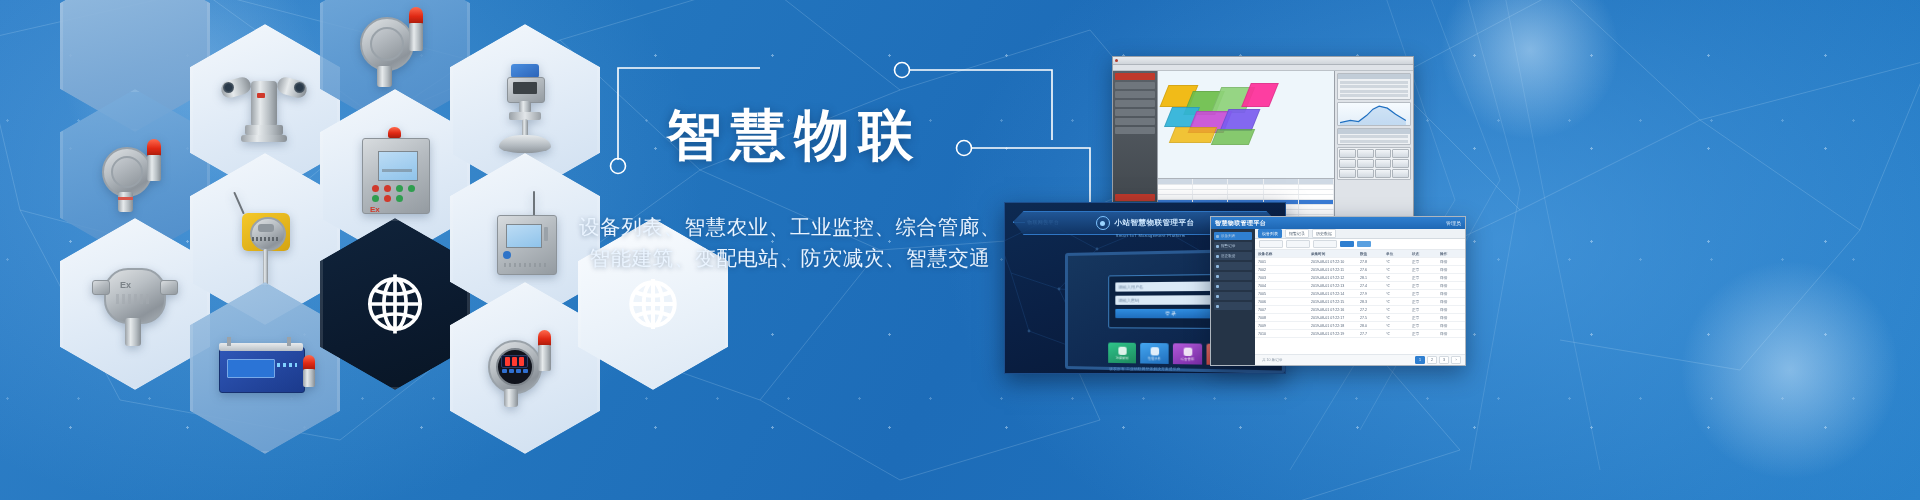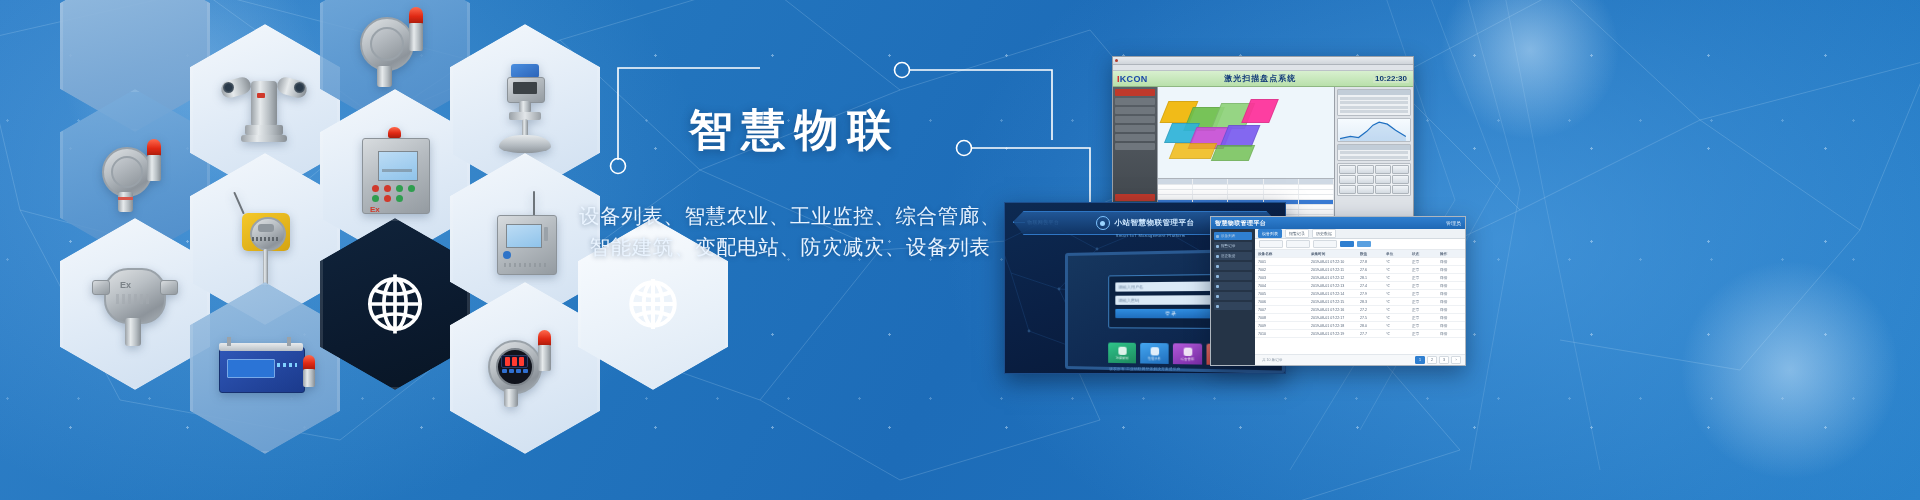--- a/index.html
+++ b/index.html
@@ -64,21 +64,21 @@
   .kb{width:5px;height:4px;background:#2f6fd0;border-radius:1px;}
   .antenna{width:2px;background:#6d747a;border-radius:1px;}
 
   
   .globe{position:relative;z-index:3;}
   .globe svg{display:block;}
 
   
   #textblock{position:absolute;left:575px;top:108px;width:430px;text-align:center;z-index:6;}
   #maintitle{
-    font-size:44px;line-height:1;font-weight:700;color:#ffffff;
+    font-size:55px;line-height:1;font-weight:700;color:#ffffff;
     letter-spacing:9px;text-indent:9px;
     text-shadow:0 2px 10px rgba(8,40,80,.45);
     font-family:"Liberation Sans","DejaVu Sans",sans-serif;
     white-space:nowrap;
   }
   #sublines{margin-top:48px;color:#eaf4ff;}
   .subline{font-size:20.5px;line-height:31px;letter-spacing:.6px;white-space:nowrap;
     text-shadow:0 1px 5px rgba(8,40,80,.4);}
   .subline.lead{font-size:19.5px;}
 
@@ -427,36 +427,29 @@
         <path d="M412 118 L530 118 L530 208"></path>
         <circle cx="404" cy="118" r="7.5"></circle>
       </g>
     </svg>
   </div>
 
   <div id="textblock">
     <div id="maintitle">智慧物联</div>
     <div id="sublines">
       <div class="subline">设备列表、智慧农业、工业监控、综合管廊、</div>
-      <div class="subline">智能建筑、变配电站、防灾减灾、设备列表</div>
+      <div class="subline">智能建筑、变配电站、防灾减灾、智慧交通</div>
     </div>
   </div>
 
   <div id="monitor">
     <div class="win-tb">
       <i class="win-dot"></i>
     </div>
     <div class="win-menu"></div>
-    <div class="mon-head">
-      <div class="brand">
-        <span class="b1">I</span><span class="b2">KCON</span>
-      </div>
-      <div class="mon-title">激光扫描盘点系统</div>
-      <div class="mon-clock">10:22:30</div>
-    </div>
     <div class="mon-body">
       <div class="mon-left">
         <i class="lbl hl"></i>
         <i class="lbl"></i>
         <i class="lbl"></i>
         <i class="lbl"></i>
         <i class="lbl"></i>
         <i class="lbl"></i>
         <i class="lbl"></i>
         <div style="flex:1"></div>

